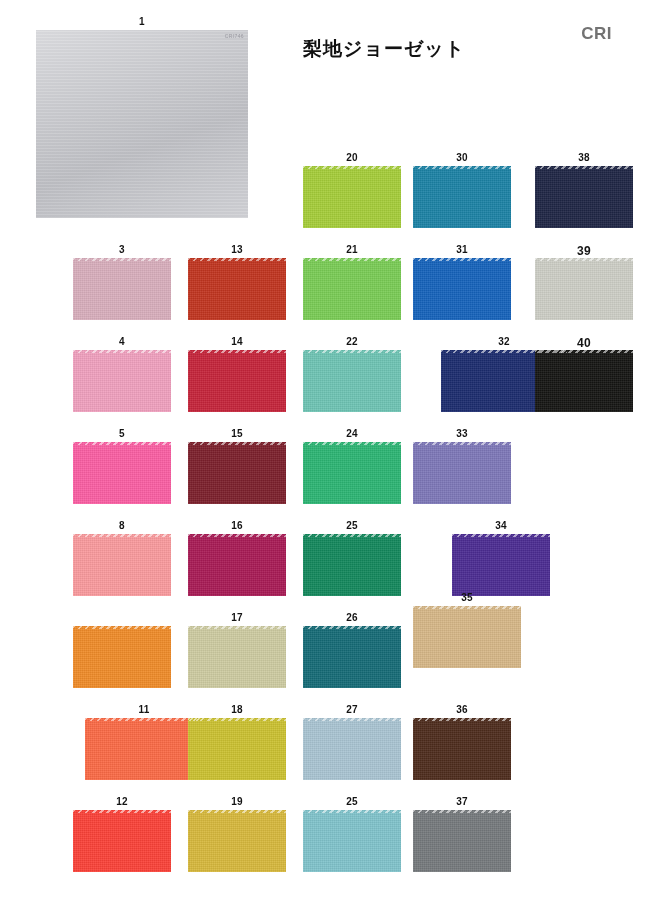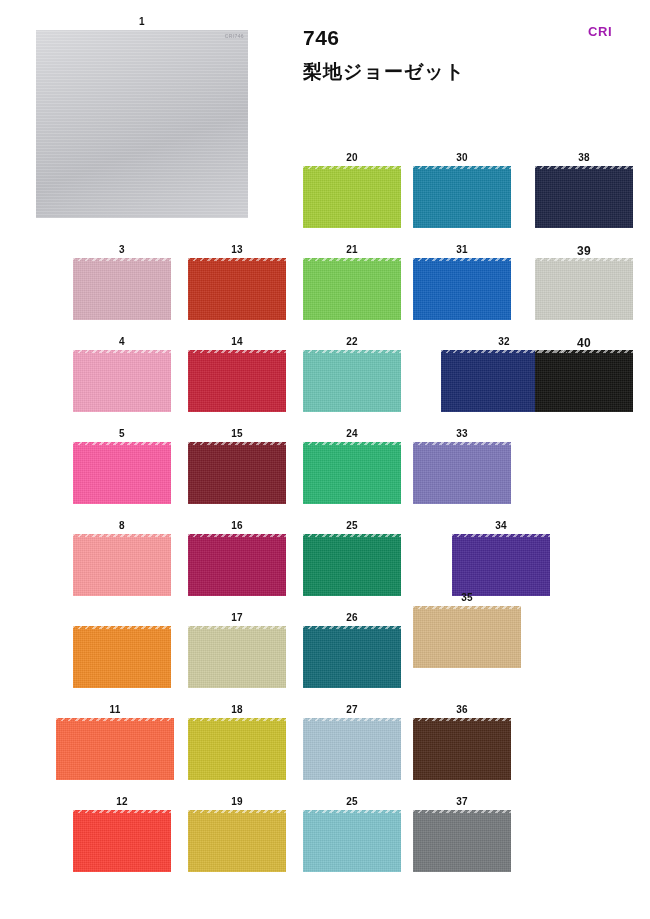--- a/index.html
+++ b/index.html
@@ -35,23 +35,23 @@
     color: #111111;
     margin-top: 12px;
     letter-spacing: 1px;
     line-height: 1.15;
     font-family: "DejaVu Sans", "Liberation Sans", sans-serif;
   }
   #brand-mark {
     position: absolute;
     right: 38px;
     top: 24px;
-    font-size: 13px;
-    font-weight: bold;
-    color: #a21caf;
+    font-size: 17px;
+    font-weight: bold;
+    color: #737373;
     letter-spacing: 0.5px;
   }
 
   
   .swatch-cell {
     position: absolute;
   }
   .swatch-label {
     position: absolute;
     width: 100%;
@@ -109,21 +109,20 @@
     color: #9a9aa2;
     letter-spacing: 0.4px;
     z-index: 3;
     font-family: "Liberation Sans", sans-serif;
   }
 </style>
 </head>
 <body>
 
 <div id="header-block">
-  <div id="catalog-code">746</div>
   <div id="fabric-name">梨地ジョーゼット</div>
 </div>
 <div id="brand-mark">CRI</div>
 
 <div class="swatch-cell" id="swatch-hero" style="left: 36px; top: 16px; width: 212px; height: 202px;">
   <div class="swatch-label" id="swatch-hero-label" style="top: 0px;">1</div>
   <div class="swatch-chip" id="swatch-hero-chip" style="top: 14px; height: 188px; background: rgb(200, 201, 206);">
     <span id="hero-corner-mark">CRI746</span>
   </div>
 </div>
@@ -142,21 +141,21 @@
       <div class="swatch-chip" style="top: 14px; height: 62px; background: rgb(251, 94, 163);"></div>
     </div>
     <div class="swatch-cell" style="left: 73px; top: 520px; width: 98px; height: 76px;">
       <div class="swatch-label" style="top: 0px;">8</div>
       <div class="swatch-chip" style="top: 14px; height: 62px; background: rgb(250, 154, 157);"></div>
     </div>
     <div class="swatch-cell" style="left: 73px; top: 612px; width: 98px; height: 76px;">
       <div class="swatch-label" style="top: 16px;">10</div>
       <div class="swatch-chip" style="top: 14px; height: 62px; background: rgb(239, 139, 40);"></div>
     </div>
-    <div class="swatch-cell" style="left: 56px; top: 704px; width: 118px; height: 76px;">
+    <div class="swatch-cell" style="left: 85px; top: 704px; width: 118px; height: 76px;">
       <div class="swatch-label" style="top: 0px;">11</div>
       <div class="swatch-chip" style="top: 14px; height: 62px; background: rgb(251, 106, 69);"></div>
     </div>
     <div class="swatch-cell" style="left: 73px; top: 796px; width: 98px; height: 76px;">
       <div class="swatch-label" style="top: 0px;">12</div>
       <div class="swatch-chip" style="top: 14px; height: 62px; background: rgb(251, 65, 56);"></div>
     </div>
     <div class="swatch-cell" style="left: 188px; top: 244px; width: 98px; height: 76px;">
       <div class="swatch-label" style="top: 0px;">13</div>
       <div class="swatch-chip" style="top: 14px; height: 62px; background: rgb(193, 52, 31);"></div>

